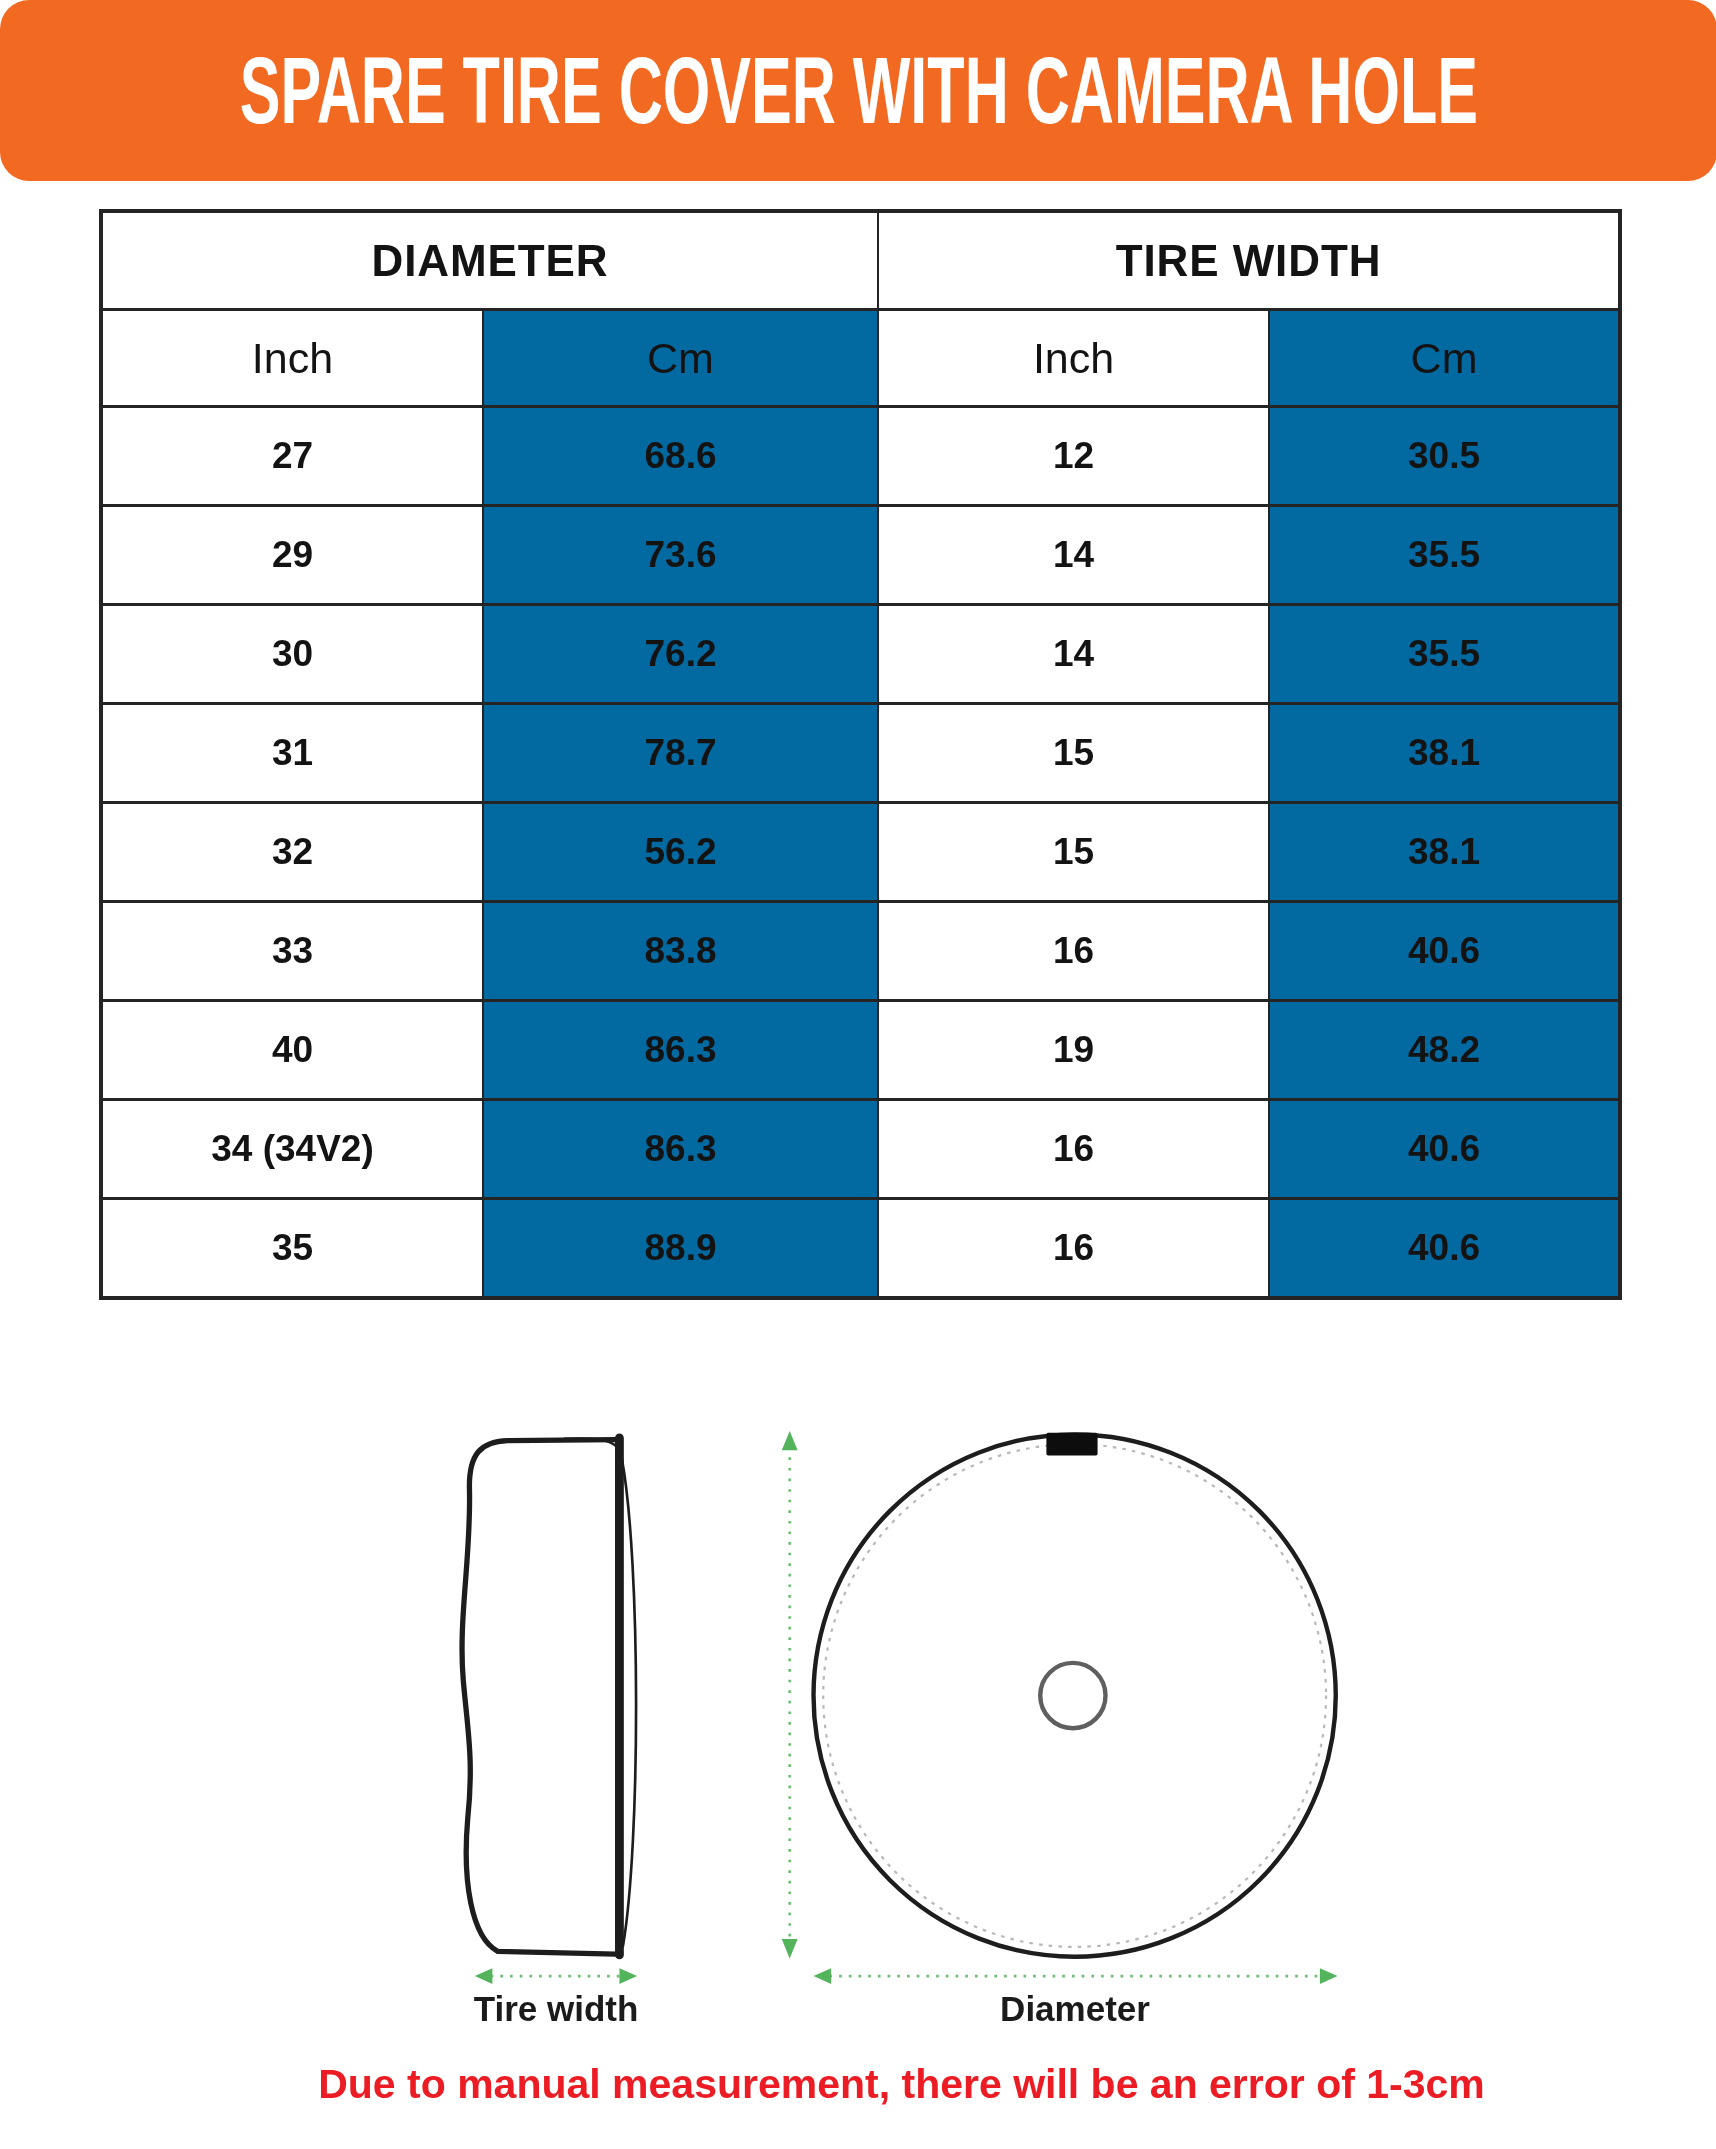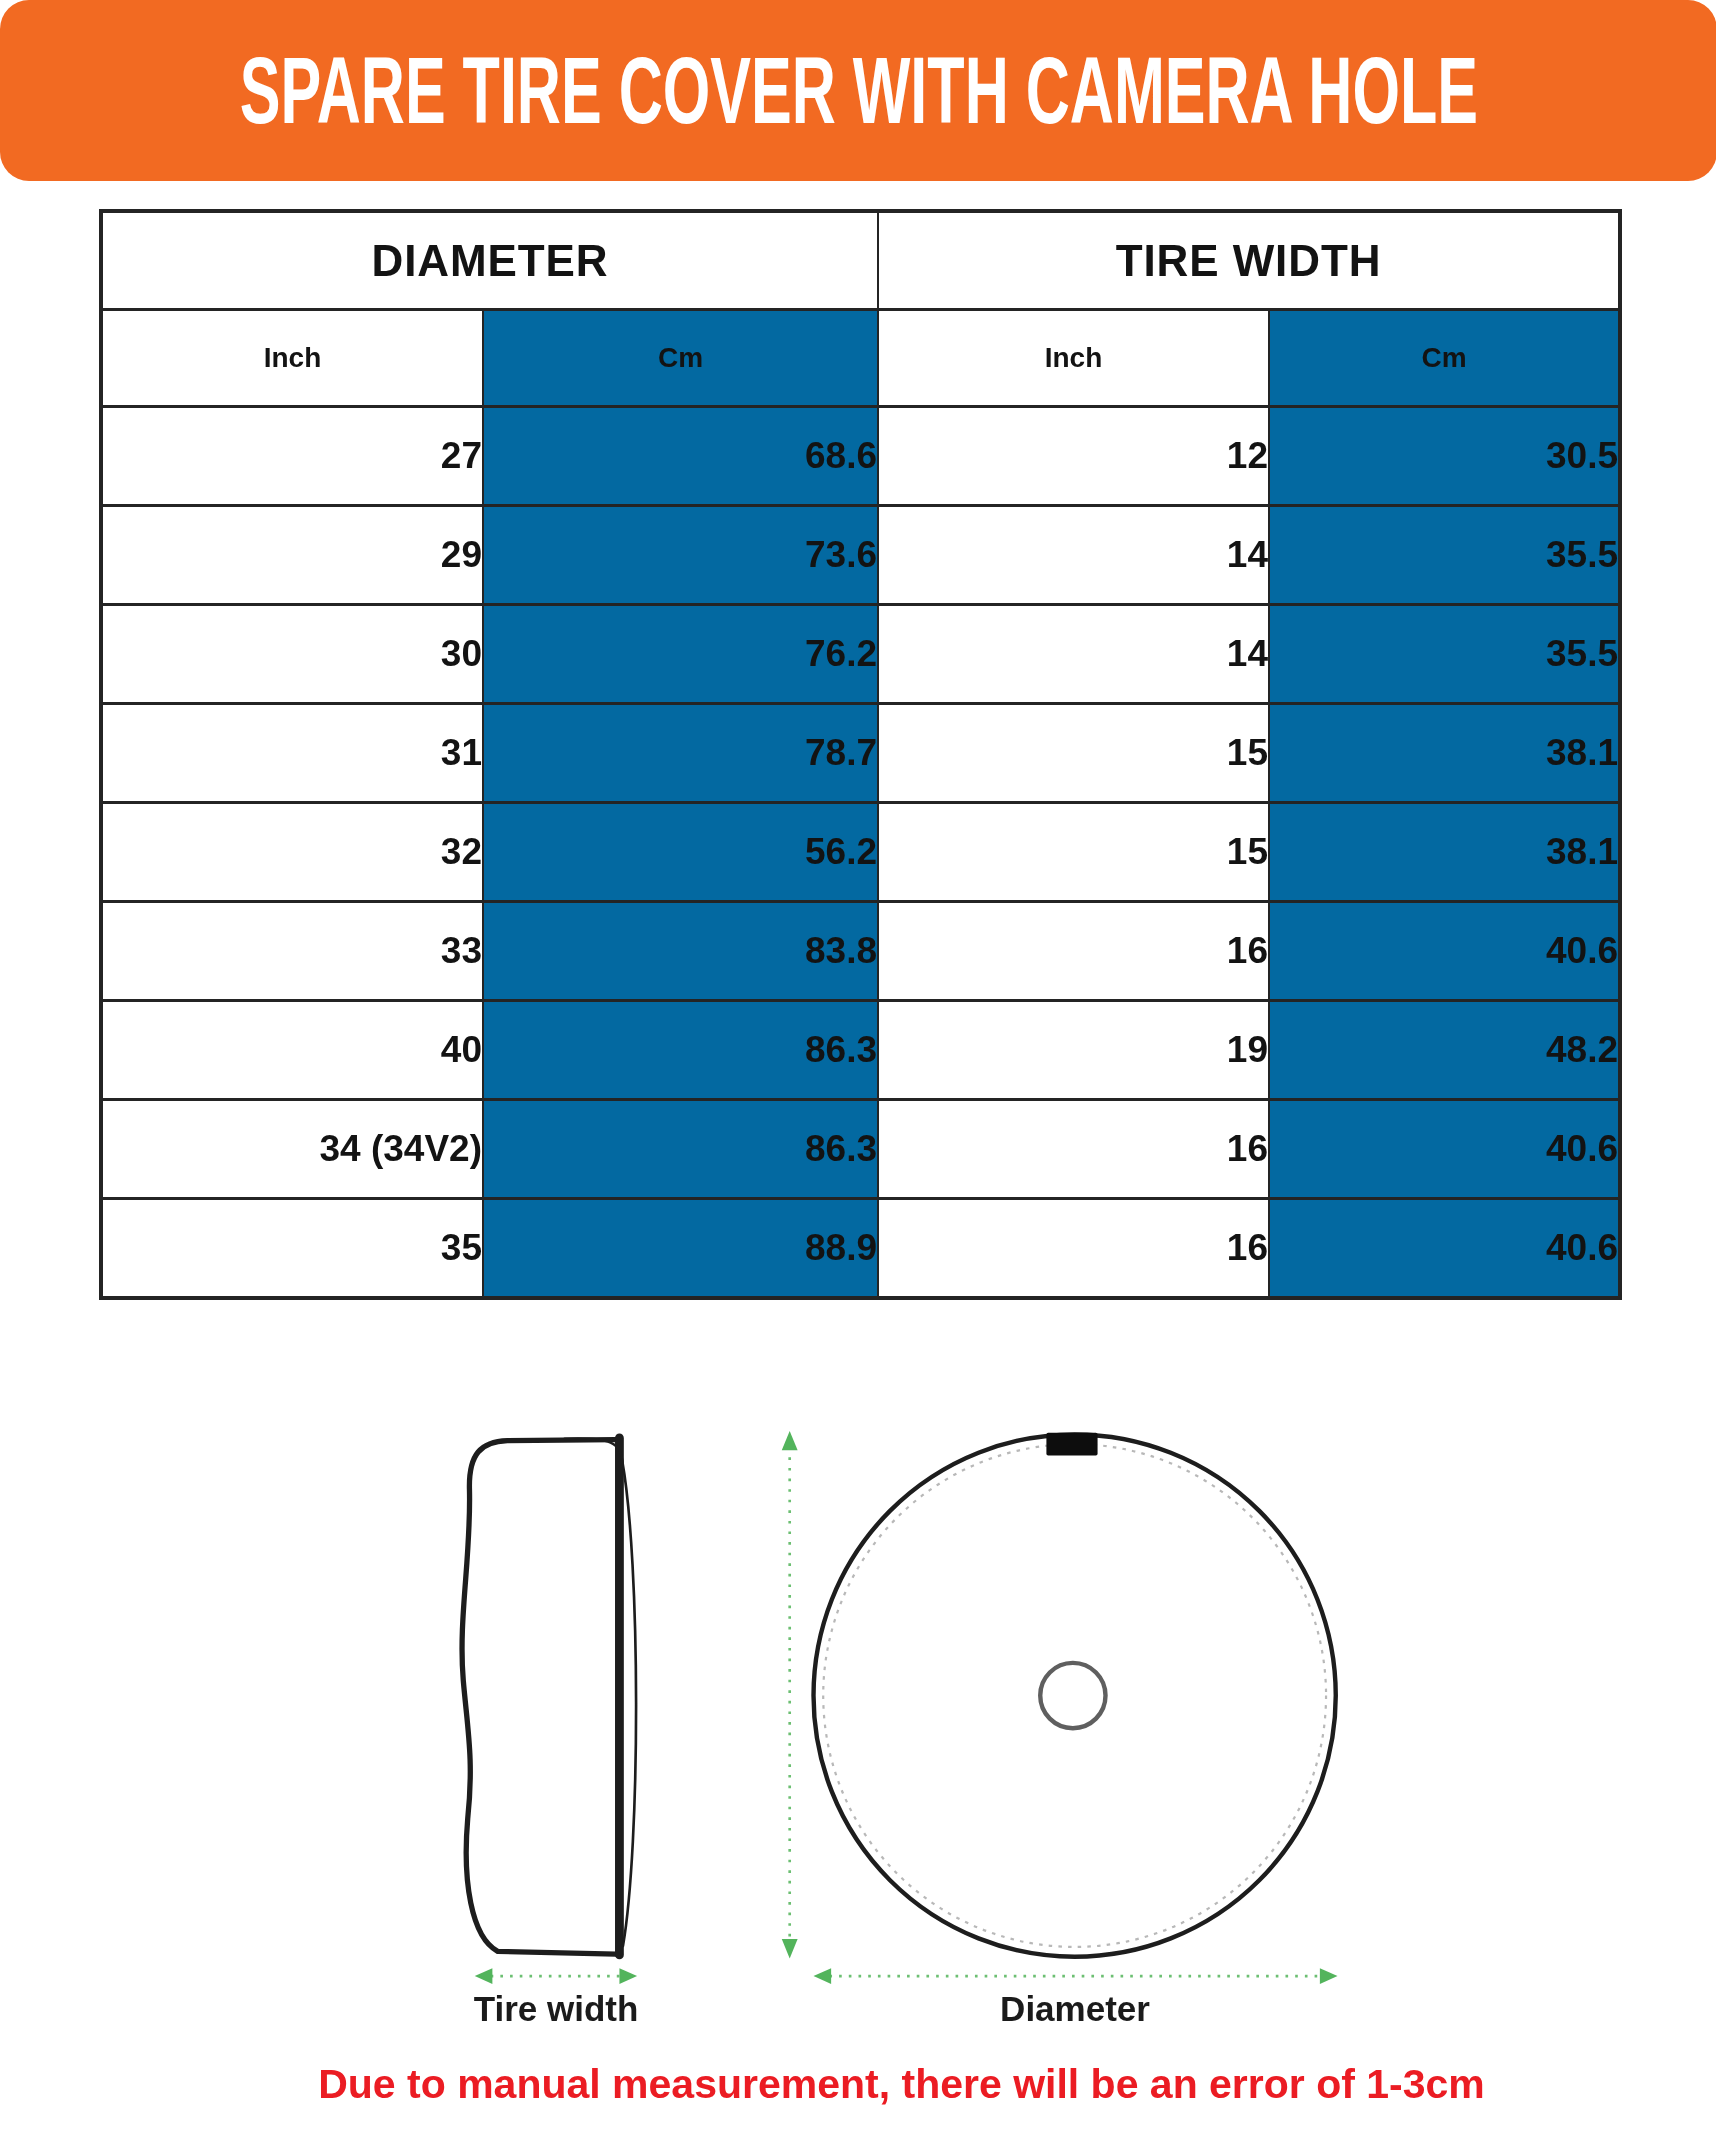--- a/index.html
+++ b/index.html
@@ -25,22 +25,22 @@
   .size-table col.c2{width:395px}
   .size-table col.c3{width:391px}
   .size-table col.c4{width:351px}
   .size-table th,.size-table td{
     border:2.6px solid #242424;border-top-width:3.5px;border-bottom-width:3.5px;
     text-align:center;vertical-align:middle;color:#131313;
     font-family:"Liberation Sans", sans-serif;padding:0;
   }
   .size-table{border:4.4px solid #242424;}
   .row-group th{height:95px;font-size:44px;font-weight:800;letter-spacing:0.9px;}
-  .row-sub th{height:94px;font-size:28px;font-weight:700;}
-  .size-table td{height:96px;font-size:37px;font-weight:700;text-align:right;}
+  .row-sub th{height:94px;font-size:43px;font-weight:400;}
+  .size-table td{height:96px;font-size:37px;font-weight:700;}
   .gray{background:#0369a1;}
   .white{background:#ffffff;}
   
   .diagram-svg{position:absolute;left:0;top:0;width:1717px;height:2149px;pointer-events:none;}
   .measure-label{
     position:absolute;transform:translateX(-50%);white-space:nowrap;
     font-size:35px;font-weight:700;color:#1b1b1b;
   }
   .footer-note{
     position:absolute;left:0;top:2061px;width:1717px;text-align:center;

